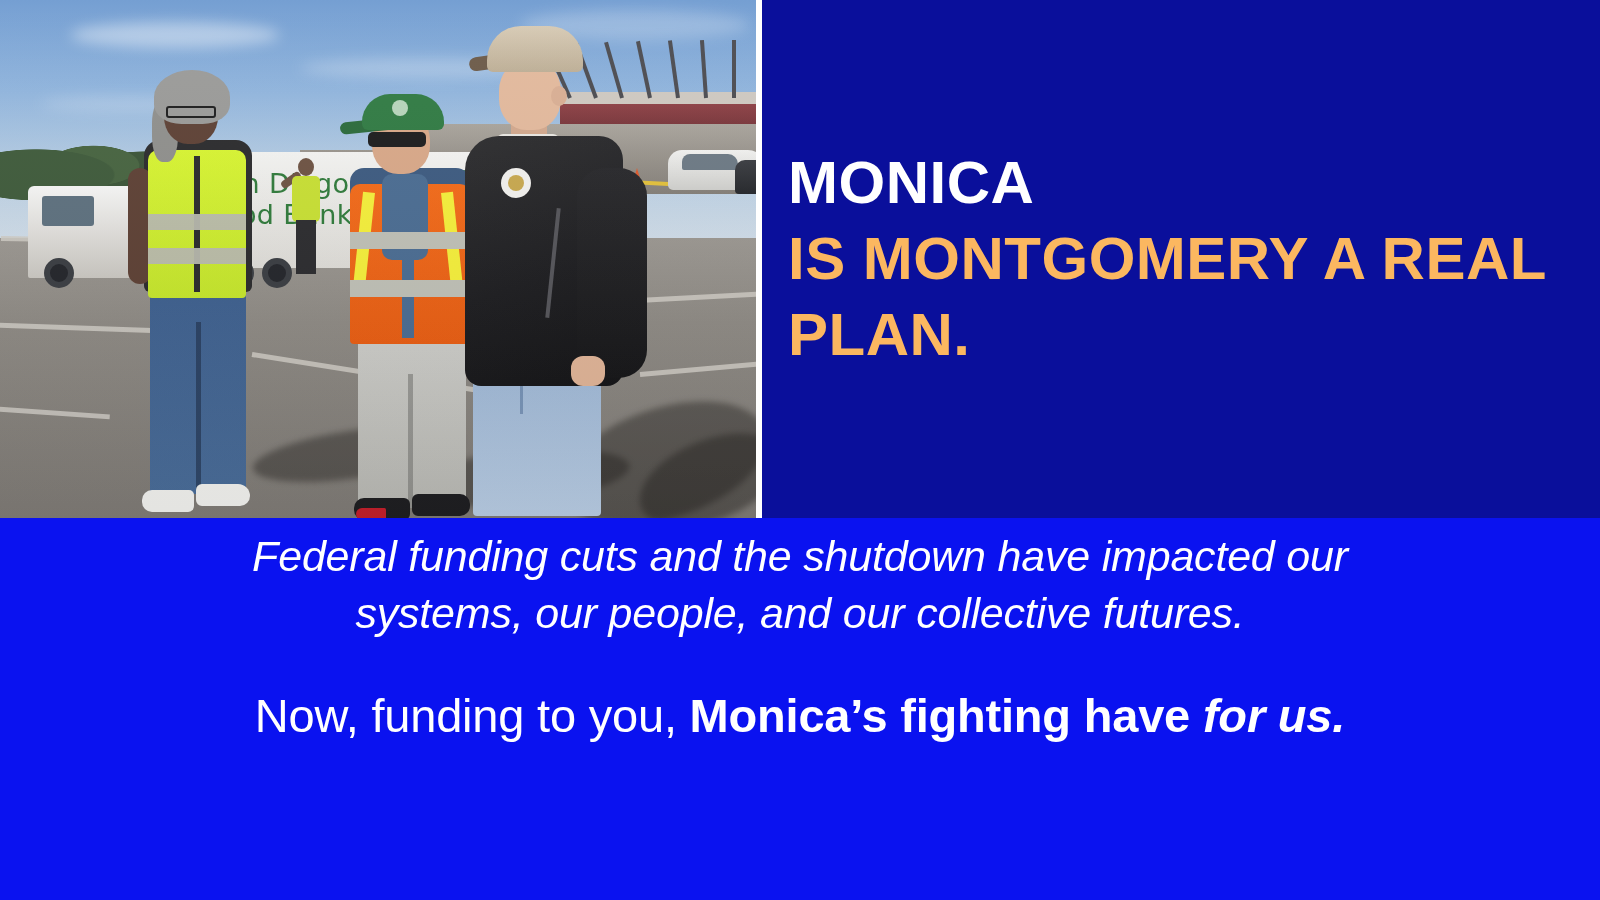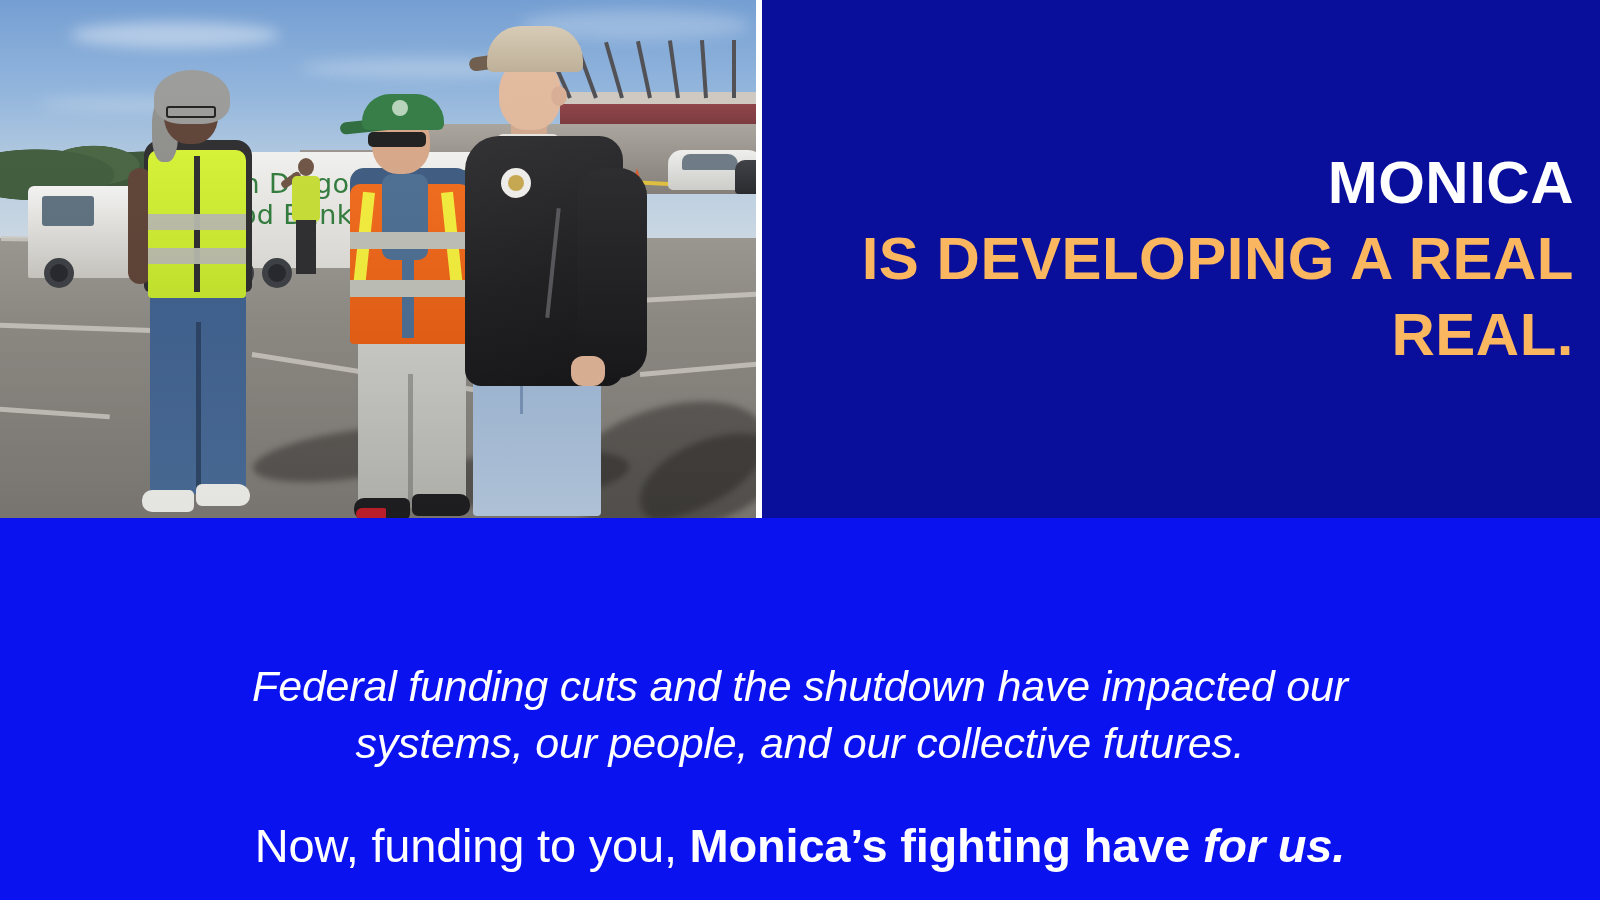--- a/index.html
+++ b/index.html
@@ -297,37 +297,37 @@
   
   .headline-panel {
     flex:1; height:518px;
     background:#0A0F9B;
     display:flex; flex-direction:column;
     align-items:center; justify-content:center;
     padding:0 26px;
   }
   .headline {
     width:100%;
-    text-align:right;
+    text-align:left;
     font-family:"Liberation Sans", sans-serif;
     font-weight:bold;
     font-size:60px;
     line-height:76px;
     letter-spacing:0.5px;
   }
   .hl-white { color:#FFFFFF; display:block; }
   .hl-gold  { color:#FBB760; display:block; }
 
   
   .bottom-section {
     position:absolute; top:518px; left:0;
     width:1600px; height:382px;
     background:#0A12F0;
     display:flex; flex-direction:column;
-    align-items:center; justify-content:flex-end;
+    align-items:center; justify-content:flex-start;
     padding:10px 130px 24px;
   }
   .body-copy {
     color:#FFFFFF;
     text-align:center;
     font-family:"Liberation Sans", sans-serif;
     font-style:italic;
     font-weight:400;
     font-size:43px;
     line-height:57px;
@@ -480,22 +480,22 @@
           <div class="p3-cap"></div>
         </div>
 
         <div class="photo-haze"></div>
       </div>
     </div>
 
     <div class="headline-panel">
       <div class="headline">
         <span class="hl-white">MONICA</span>
-        <span class="hl-gold">IS DEVELOPING A REAL</span>
-        <span class="hl-gold">REAL.</span>
+        <span class="hl-gold">IS MONTGOMERY A REAL</span>
+        <span class="hl-gold">PLAN.</span>
       </div>
     </div>
   </div>
 
   <div class="bottom-section">
     <p class="body-copy">Federal funding cuts and the shutdown have impacted our systems, our people, and our collective futures.</p>
     <p class="kicker">
       <span class="k-reg">Now, funding to you, </span><span class="k-bold">Monica’s fighting have </span><span class="k-bi">for us.</span>
     </p>
   </div>

